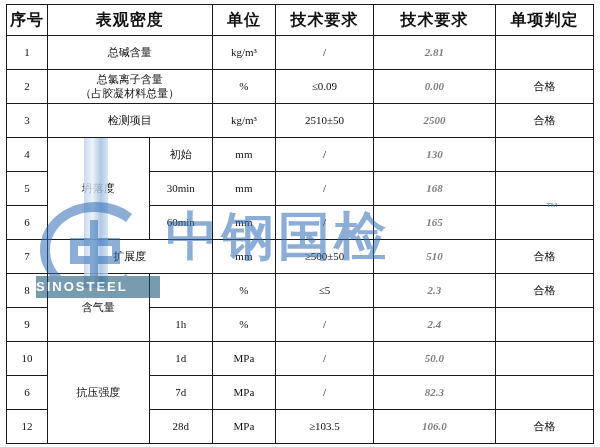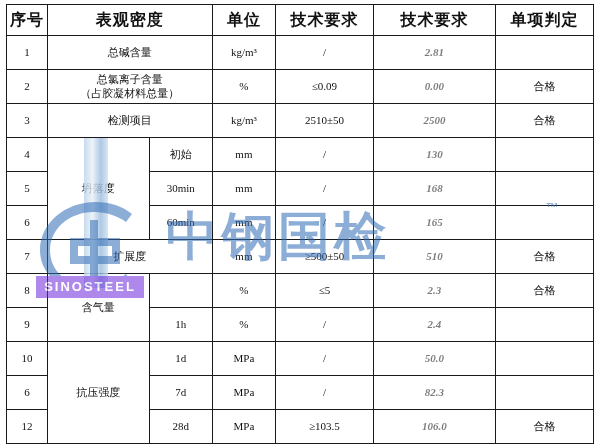--- a/index.html
+++ b/index.html
@@ -112,29 +112,29 @@
     top: 6px;
     font-family: "Liberation Sans", sans-serif;
     font-size: 13px;
     color: #2f6cb5;
     font-weight: bold;
   }
   .wm-sub {
     position: absolute;
     left: 6px;
     top: 82px;
-    width: 108px;
+    width: 124px;
     height: 22px;
-    background: #6d28d9;
+    background: #0c4a6e;
     color: #ffffff;
     font-family: "Liberation Sans", sans-serif;
     font-size: 13px;
     font-weight: bold;
     letter-spacing: 2px;
-    text-align: center;
+    text-align: left;
     line-height: 22px;
   }
   
   .ribbon {
     position: absolute;
     left: 84px;
     top: 138px;
     width: 24px;
     height: 150px;
     background: linear-gradient(to right, #bcd2ea 0%, #e8f0f8 35%, #9bbbdd 70%, #cfe0f0 100%);

